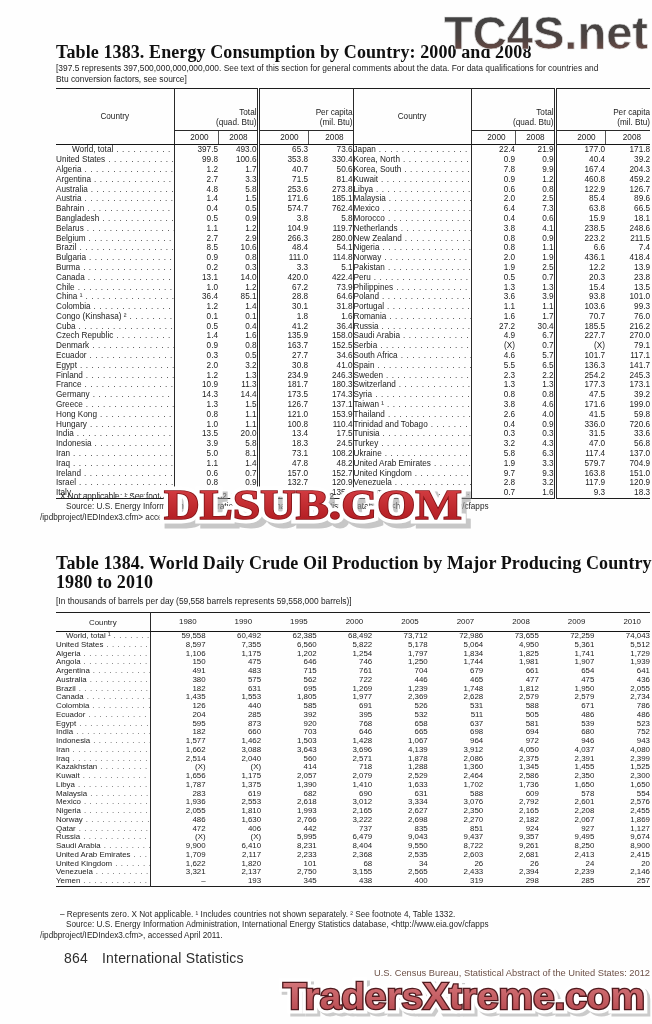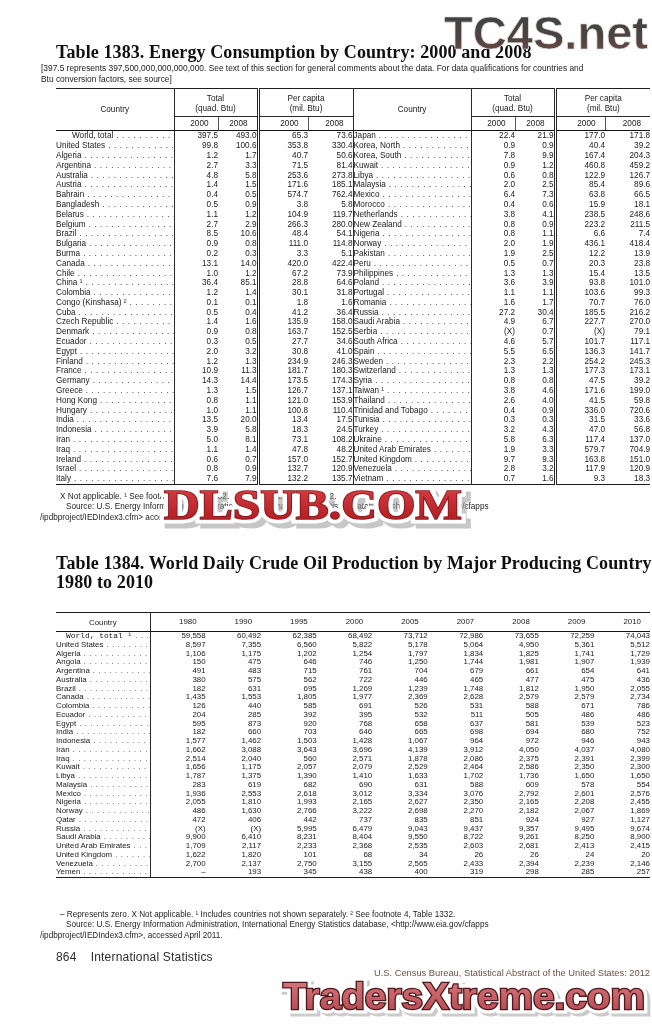--- a/index.html
+++ b/index.html
@@ -6,64 +6,64 @@
   html,body { width:652px; height:1024px; background:#ffffff; overflow:hidden; }
   body { font-family:"Liberation Sans", sans-serif; color:#1b1b1b; position:relative; }
   .page { position:absolute; inset:0; background:#fefefe; }
 
   
   .tbl-title { position:absolute; left:56px; font-family:Liberation Serif, serif;
                font-weight:bold; font-size:18px; color:#101010; letter-spacing:.1px; white-space:nowrap; }
   .t1383-title { top:42px; }
   .t1384-title-1 { top:553px; }
   .t1384-title-2 { top:572px; }
-  .tbl-note { position:absolute; left:41px; font-size:8.4px; line-height:10.6px; color:#222; }
+  .tbl-note { position:absolute; left:56px; font-size:8.4px; line-height:10.6px; color:#222; }
   .t1383-note { top:63px; width:552px; }
   .t1384-note { top:596px; width:560px; white-space:nowrap; }
 
   
   table.t { border-collapse:collapse; table-layout:fixed; position:absolute; left:56px; width:594px;
             border-top:1.3px solid #1d1d1d; border-bottom:1.3px solid #1d1d1d; }
   #t1383 { top:88px; }
   #t1384 { top:612px; }
   .t th, .t td { font-weight:normal; overflow:hidden; white-space:nowrap; color:#1b1b1b; }
   #t1383 th, #t1383 td { font-size:8.2px; }
   #t1384 th, #t1384 td { font-size:7.9px; }
   #t1383 tbody td { height:9.8px; line-height:9.8px; padding:0; }
   #t1384 tbody td { height:8.75px; line-height:8.75px; padding:0; }
 
   .ch { text-align:center; vertical-align:middle; border-right:.9px solid #2a2a2a; border-bottom:1.8px solid #141414; }
-  .gh { text-align:center; line-height:1.18; padding:5px 0 3px 0; border-bottom:.9px solid #2a2a2a;margin-top:36px; }
+  .gh { text-align:right; line-height:1.18; padding:19px 0 3px 0; border-bottom:.9px solid #2a2a2a;margin-top:36px; }
   .yh { text-align:right; padding:1.5px 9px 2.5px 0; border-bottom:1.8px solid #141414; }
   #t1384 thead th { border-bottom:1.8px solid #141414; height:19px; vertical-align:middle; }
   #t1384 thead th.ch { border-bottom:1.8px solid #141414; }
   .y2 { border-left:.8px solid #555; }
   .dd { border-left:3px double #2a2a2a; }
   .vl1 { border-left:.9px solid #2a2a2a; }
 
   td.c { border-right:.9px solid #2a2a2a; padding-left:2px; }
   .cw { display:flex; align-items:baseline; }
   .nm { white-space:nowrap; }
   .ind .nm { padding-left:16px; }
-  #t1384 .ind .nm { padding-left:10px;font-family:Liberation Mono, monospace; }
+  #t1384 .ind .nm { padding-left:10px; }
   .dots { flex:1 1 auto; overflow:hidden; white-space:nowrap; color:#3a3a3a; padding:0 2px 0 3px; }
   .dots::after { content:". . . . . . . . . . . . . . . . . . . . . . . . . . . . . . . . . . . ."; letter-spacing:.6px; }
   td.n { text-align:right; padding-right:6px; }
   .b { font-weight:bold; }
 
   
   .fn-block { position:absolute; left:40px; font-size:8.2px; line-height:10.3px; color:#1f1f1f; width:590px; }
   .fn-1383 { top:492px; }
   .fn-1384 { top:910px; }
   .fn-l1 { padding-left:20px; }
   .fn-l2 { padding-left:26px; }
   .fn-l3 { padding-left:0; }
 
   
-  .footer-left { position:absolute; left:56px; top:950px; font-size:12px; color:#2e2e2e; letter-spacing:.2px; }
+  .footer-left { position:absolute; left:64px; top:950px; font-size:14px; color:#2e2e2e; letter-spacing:.2px; }
   .footer-left .pgnum { margin-right:14px; }
   .credit { position:absolute; left:296px; top:968px; width:354px; text-align:right;
             font-size:9.3px; color:#6d5147; white-space:nowrap; }
 
   
   .wm { position:absolute; pointer-events:none; }
   .wm-top { right:0px; top:3px; }
   .wm-mid { left:152px; top:468px; }
   .wm-bot { left:276px; top:972px; }
 </style>
@@ -905,20 +905,21 @@
   </table>
 
   <div class="fn-block fn-1383">
     <div class="fn-l1">X Not applicable. ¹ See footnote 4, Table 1332. ² See footnote 5, Table 1332.</div>
     <div class="fn-l2">Source: U.S. Energy Information Administration, International Energy Statistics database, &lt;http://www.eia.gov/cfapps</div>
     <div class="fn-l3">/ipdbproject/IEDIndex3.cfm&gt; accessed April 2011.</div>
   </div>
 
   <div class="tbl-title t1384-title-1">Table 1384. World Daily Crude Oil Production by Major Producing Country:</div>
   <div class="tbl-title t1384-title-2">1980 to 2010</div>
+  <div class="tbl-note t1384-note">[In thousands of barrels per day (59,558 barrels represents 59,558,000 barrels)]</div>
 
   <table class="t" id="t1384">
     <colgroup>
       <col style="width:94px">
       <col style="width:55.5px">
         <col style="width:55.5px">
         <col style="width:55.5px">
         <col style="width:55.5px">
       <col style="width:55.5px">
         <col style="width:55.5px">
@@ -1192,20 +1193,37 @@
           <td class="n">2,571</td>
           <td class="n">1,878</td>
           <td class="n">2,086</td>
           <td class="n">2,375</td>
           <td class="n">2,391</td>
           <td class="n">2,399</td>
         </tr>
         <tr>
           <td class="c">
             <div class="cw">
+              <span class="nm">Kazakhstan</span>
+              <span class="dots"></span>
+            </div>
+          </td>
+          <td class="n">(X)</td>
+          <td class="n">(X)</td>
+          <td class="n">414</td>
+          <td class="n">718</td>
+          <td class="n">1,288</td>
+          <td class="n">1,360</td>
+          <td class="n">1,345</td>
+          <td class="n">1,455</td>
+          <td class="n">1,525</td>
+        </tr>
+        <tr>
+          <td class="c">
+            <div class="cw">
               <span class="nm">Kuwait</span>
               <span class="dots"></span>
             </div>
           </td>
           <td class="n">1,656</td>
           <td class="n">1,175</td>
           <td class="n">2,057</td>
           <td class="n">2,079</td>
           <td class="n">2,529</td>
           <td class="n">2,464</td>
@@ -1383,21 +1401,21 @@
           <td class="n">24</td>
           <td class="n">20</td>
         </tr>
         <tr>
           <td class="c">
             <div class="cw">
               <span class="nm">Venezuela</span>
               <span class="dots"></span>
             </div>
           </td>
-          <td class="n">2,700</td>
+          <td class="n">3,321</td>
           <td class="n">2,137</td>
           <td class="n">2,750</td>
           <td class="n">3,155</td>
           <td class="n">2,565</td>
           <td class="n">2,433</td>
           <td class="n">2,394</td>
           <td class="n">2,239</td>
           <td class="n">2,146</td>
         </tr>
         <tr>

